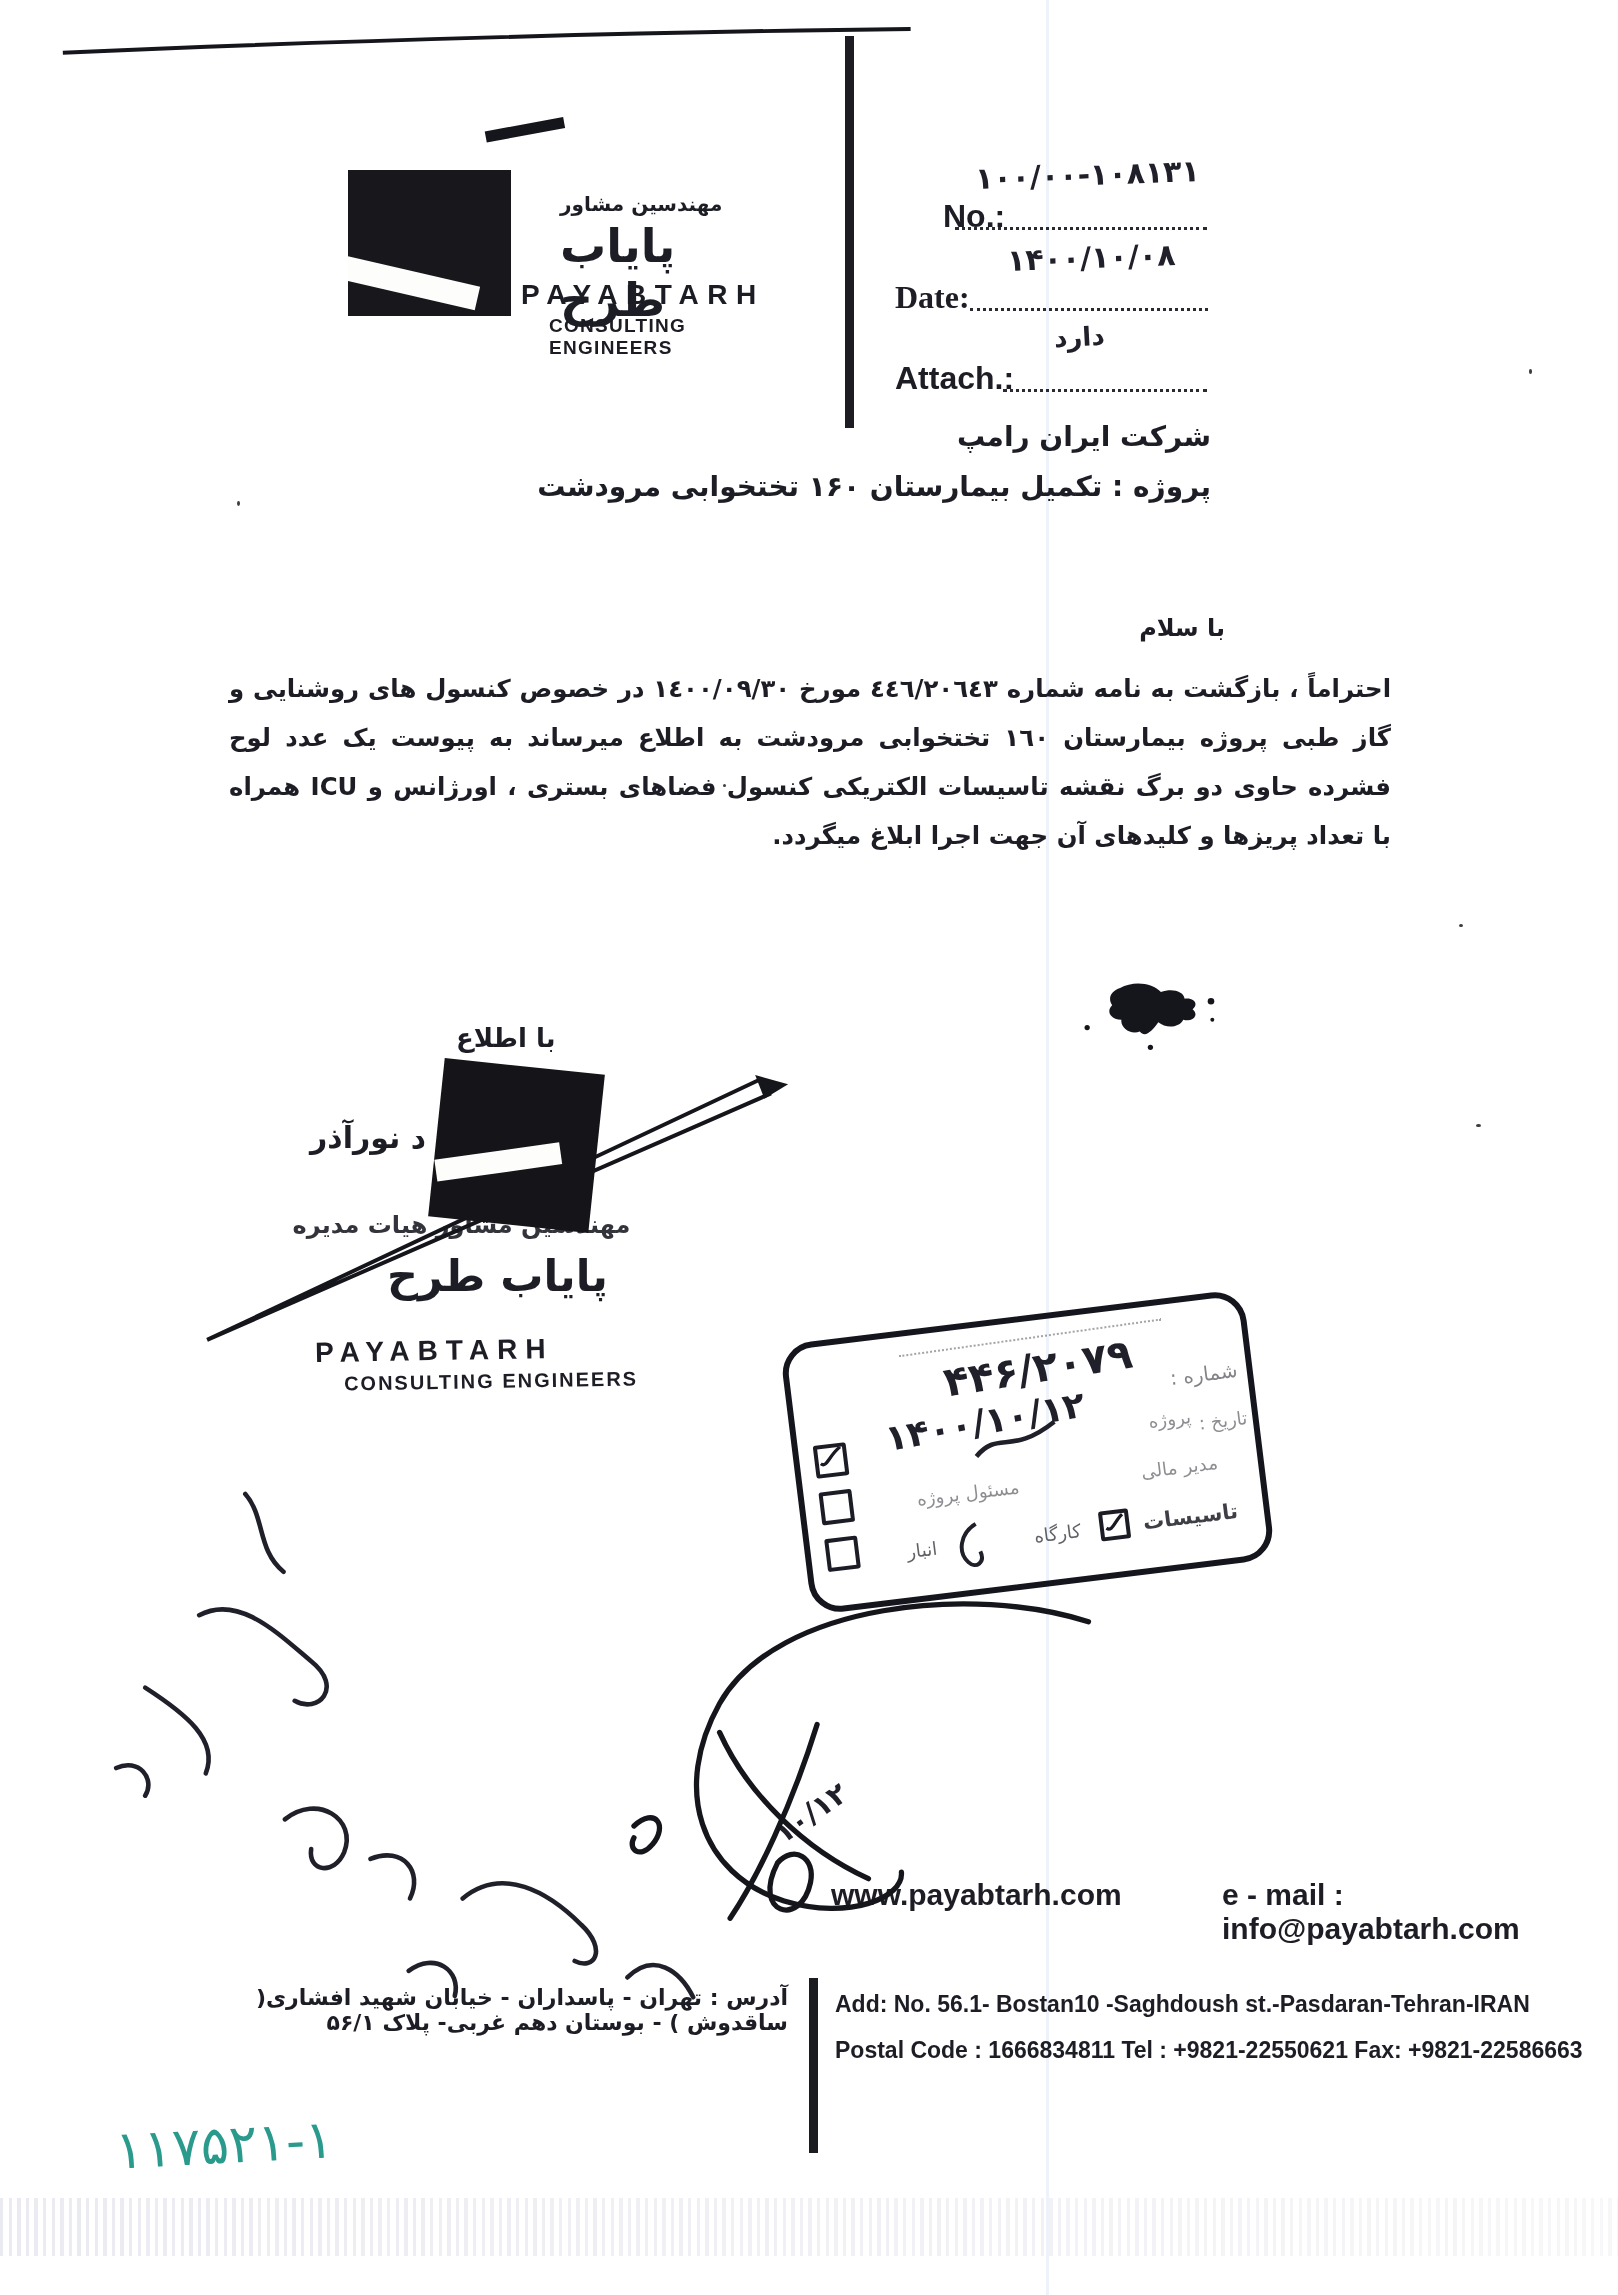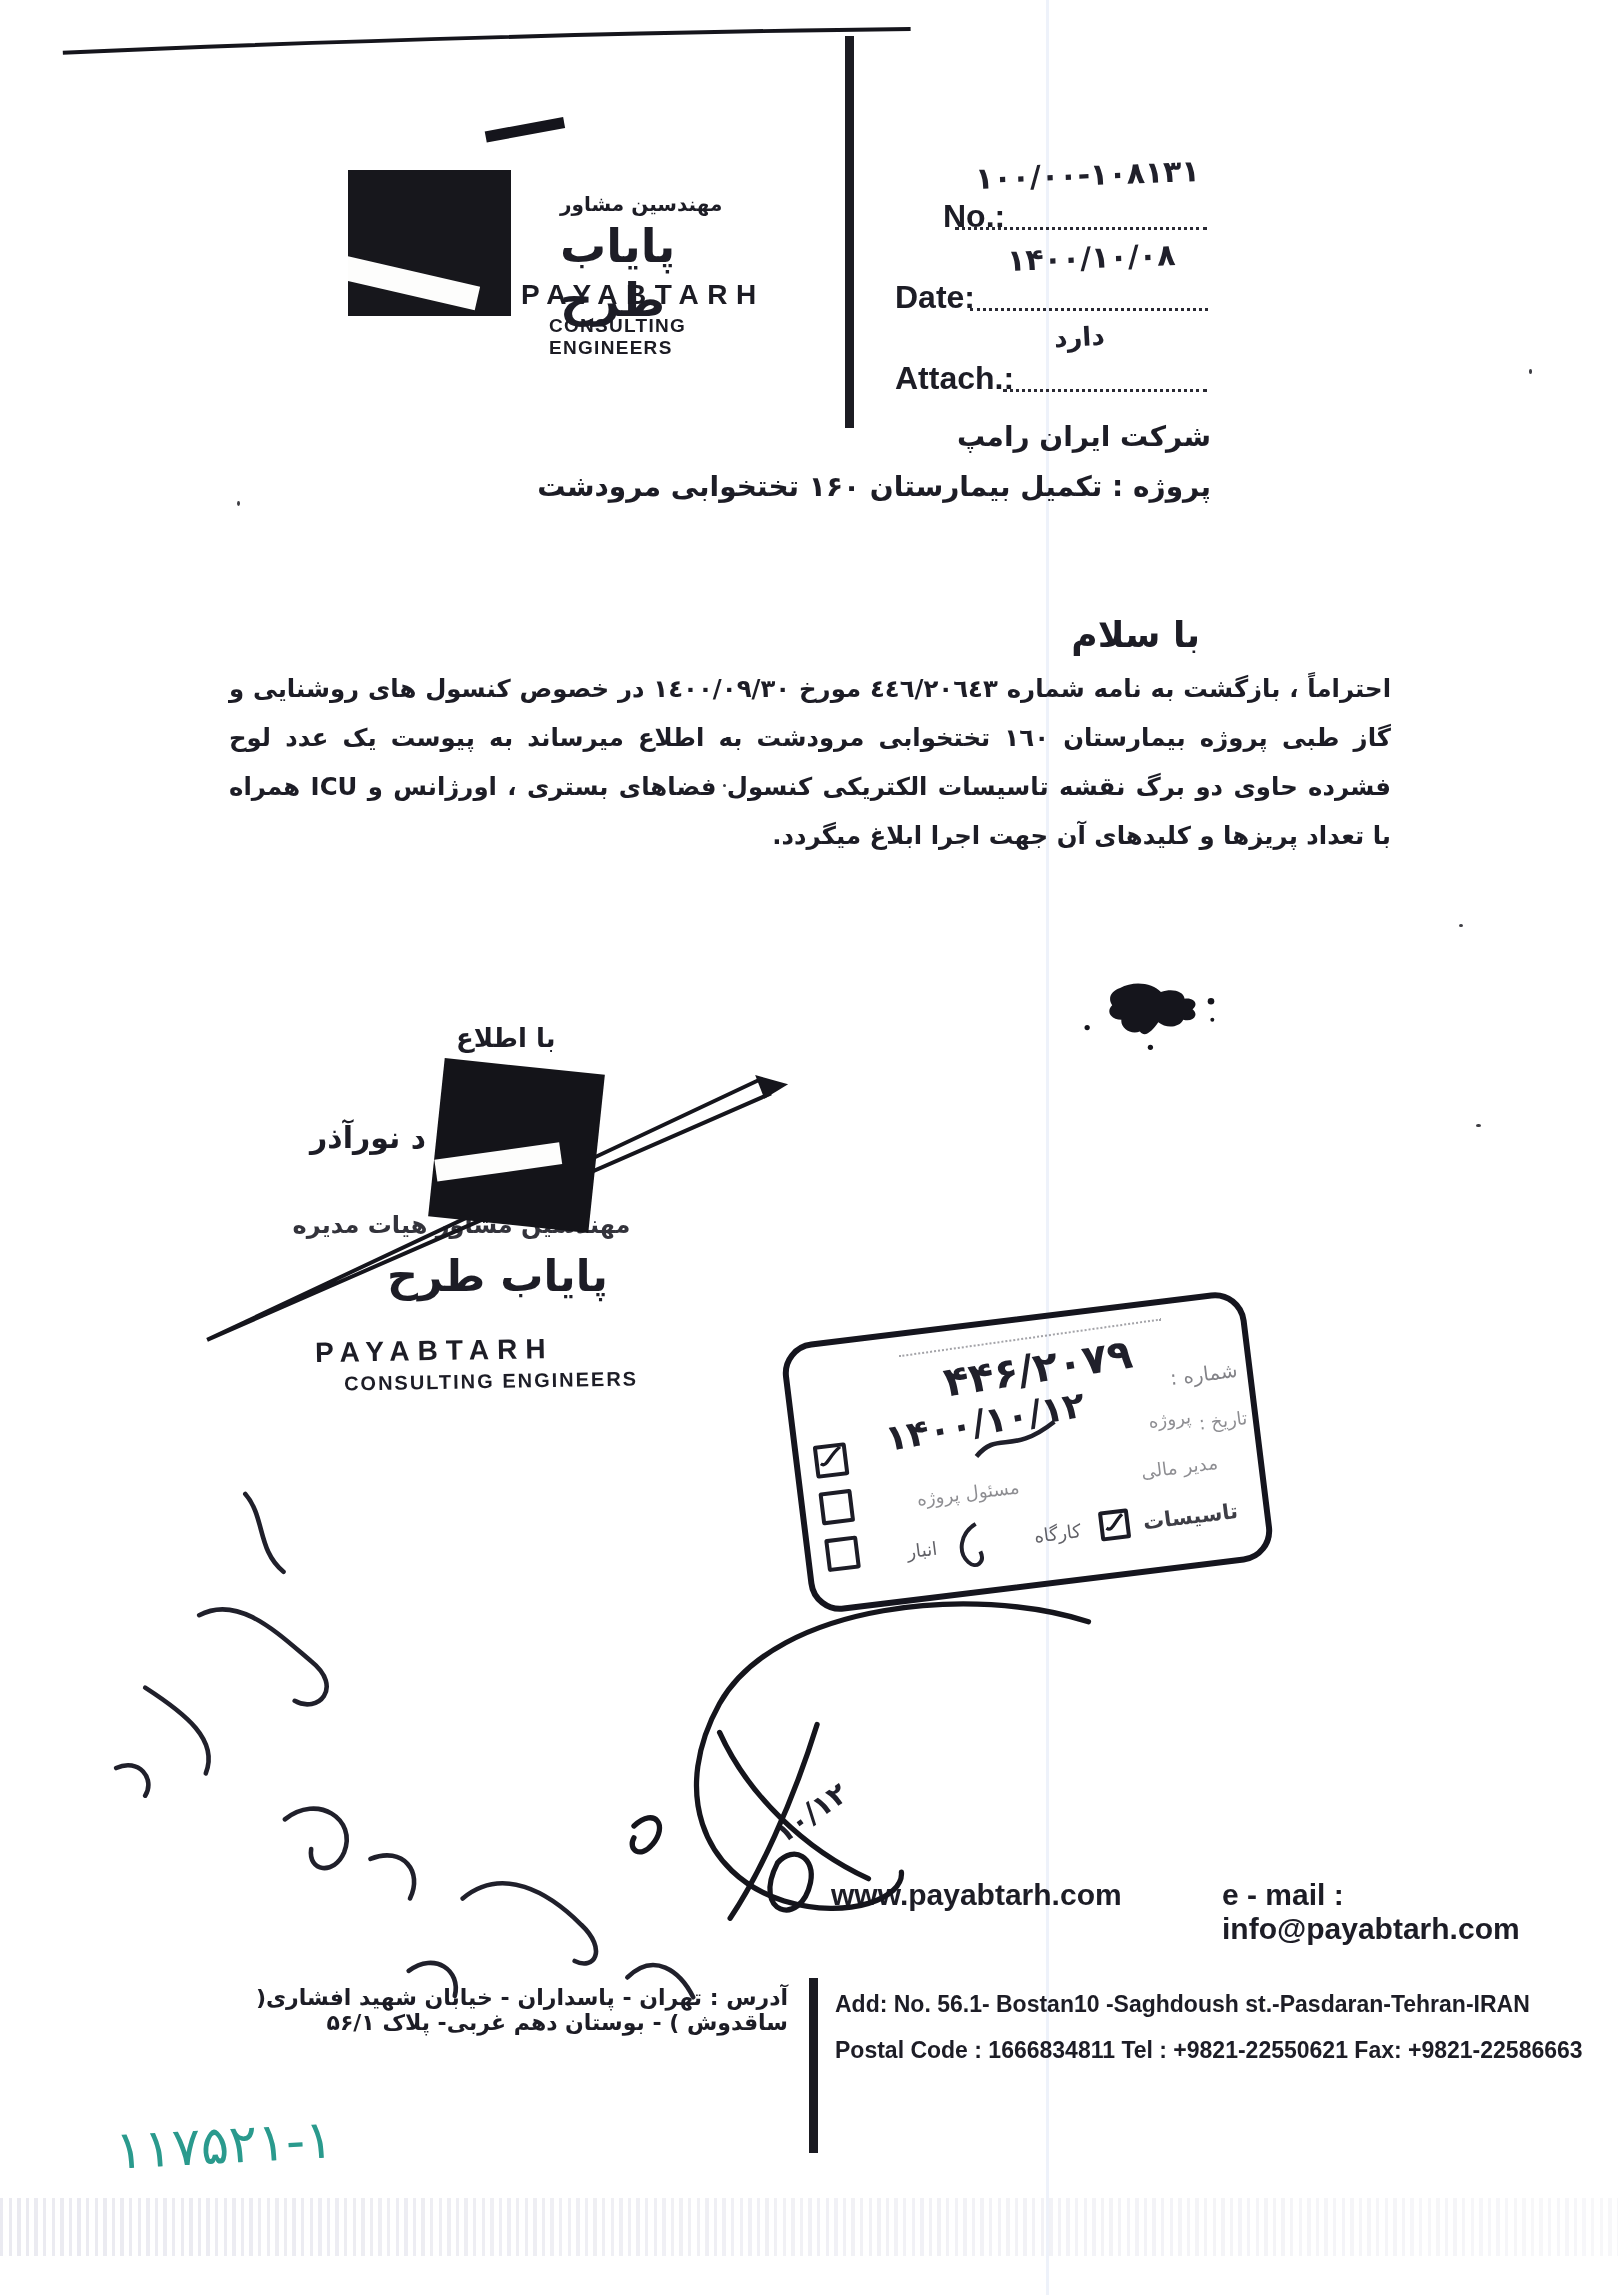--- a/index.html
+++ b/index.html
@@ -32,31 +32,31 @@
   <div class="abs fa b" style="left:560px;top:219px;width:236px;text-align:left;font-size:46px;letter-spacing:-1.3px;">پایاب طرح</div>
   <div class="abs en b" style="left:521px;top:279px;width:277px;font-size:28px;letter-spacing:8.6px;color:#1c1c24;">PAYABTARH</div>
   <div class="abs en b" style="left:549px;top:315px;width:248px;font-size:19px;letter-spacing:1.3px;color:#1c1c24;">CONSULTING ENGINEERS</div>
 
   <div class="abs" style="left:845px;top:36px;width:8.6px;height:392px;background:#1c1c22;"></div>
 
   <div class="abs en b" style="left:895px;top:198px;font-size:32px;margin-left:48px;">No.:</div>
   <div class="leader" style="left:955px;top:227px;width:252px;"></div>
   <div class="abs fa hand" dir="ltr" style="left:975px;top:157px;font-size:30px;transform:rotate(-2deg);">۱۰۰/۰۰-۱۰۸۱۳۱</div>
 
-  <div class="abs en b" style="left:895px;top:279px;font-size:32px;">Date:</div>
+  <div class="abs en b" style="left:895px;top:279px;font-size:32px;font-family:Liberation Serif, serif;">Date:</div>
   <div class="leader" style="left:970px;top:308px;width:238px;"></div>
   <div class="abs fa hand" dir="ltr" style="left:1007px;top:240px;font-size:30px;transform:rotate(-2deg);">۱۴۰۰/۱۰/۰۸</div>
 
   <div class="abs en b" style="left:895px;top:360px;font-size:32px;">Attach.:</div>
   <div class="leader" style="left:1003px;top:389px;width:204px;"></div>
   <div class="abs fa hand" style="left:1054px;top:322px;font-size:26px;transform:rotate(-3deg);">دارد</div>
 
   <div class="abs fa b" style="right:408px;top:420px;font-size:28px;">شرکت ایران رامپ</div>
   <div class="abs fa b" style="right:408px;top:470px;font-size:28px;">پروژه : تکمیل بیمارستان ۱۶۰ تختخوابی مرودشت</div>
-  <div class="abs fa b" style="right:419px;top:614px;font-size:36px;">با سلام</div>
+  <div class="abs fa b" style="right:394px;top:614px;font-size:24px;">با سلام</div>
 
   <div class="abs fa b" style="left:229px;top:664px;width:1162px;font-size:24.4px;line-height:49px;text-align:justify;text-align-last:right;">احتراماً ، بازگشت به نامه شماره ٤٤٦/٢٠٦٤٣ مورخ ١٤٠٠/٠٩/٣٠ در خصوص کنسول های روشنایی و گاز طبی پروژه بیمارستان ١٦٠ تختخوابی مرودشت به اطلاع میرساند به پیوست یک عدد لوح فشرده حاوی دو برگ نقشه تاسیسات الکتریکی کنسول فضاهای بستری ، اورژانس و ICU همراه با تعداد پریزها و کلیدهای آن جهت اجرا ابلاغ میگردد.</div>
 
   <div class="abs fa b" style="left:456px;top:1023px;font-size:26px;">با اطلاع</div>
   <div class="abs fa b" style="left:310px;top:1120px;font-size:30px;">د نورآذر</div>
   <div class="abs fa" style="left:290px;top:1211px;width:343px;font-size:24px;font-weight:bold;opacity:.9;letter-spacing:-0.7px;text-align:center;">مهندسین مشاور هیات مدیره</div>
   <div class="abs fa b" style="left:379px;top:1251px;width:237px;text-align:center;font-size:43px;">پایاب طرح</div>
   <div class="abs en b" style="left:315px;top:1335px;font-size:28px;letter-spacing:8px;transform:rotate(-1deg);">PAYABTARH</div>
   <div class="abs en b" style="left:344px;top:1370px;font-size:20px;letter-spacing:2px;transform:rotate(-1deg);">CONSULTING ENGINEERS</div>
 

